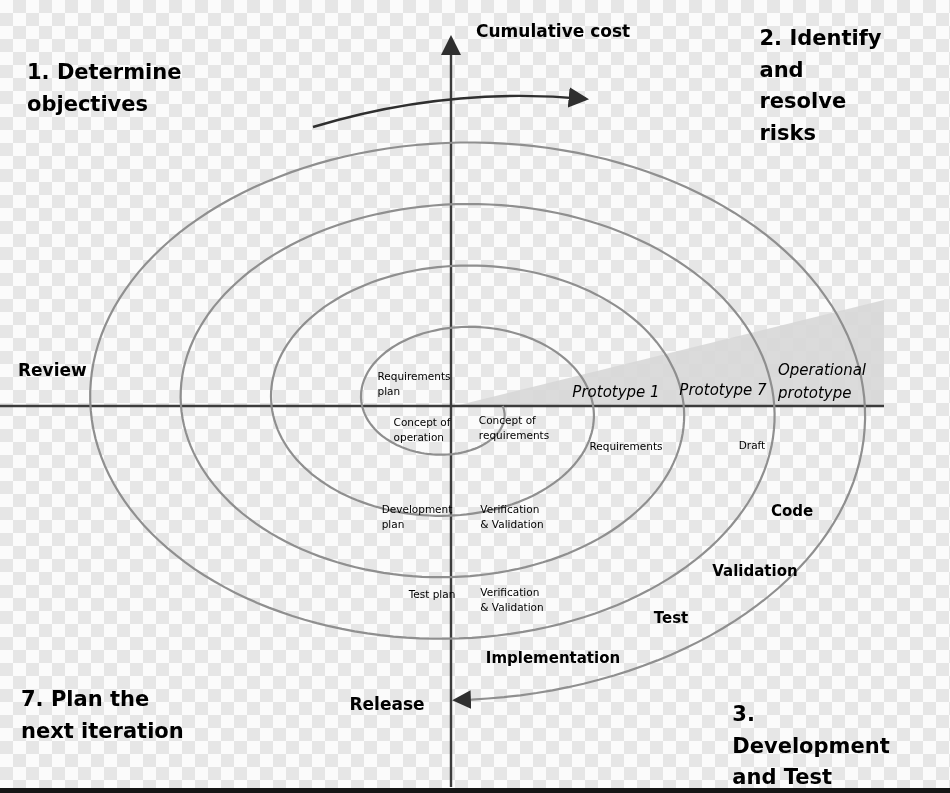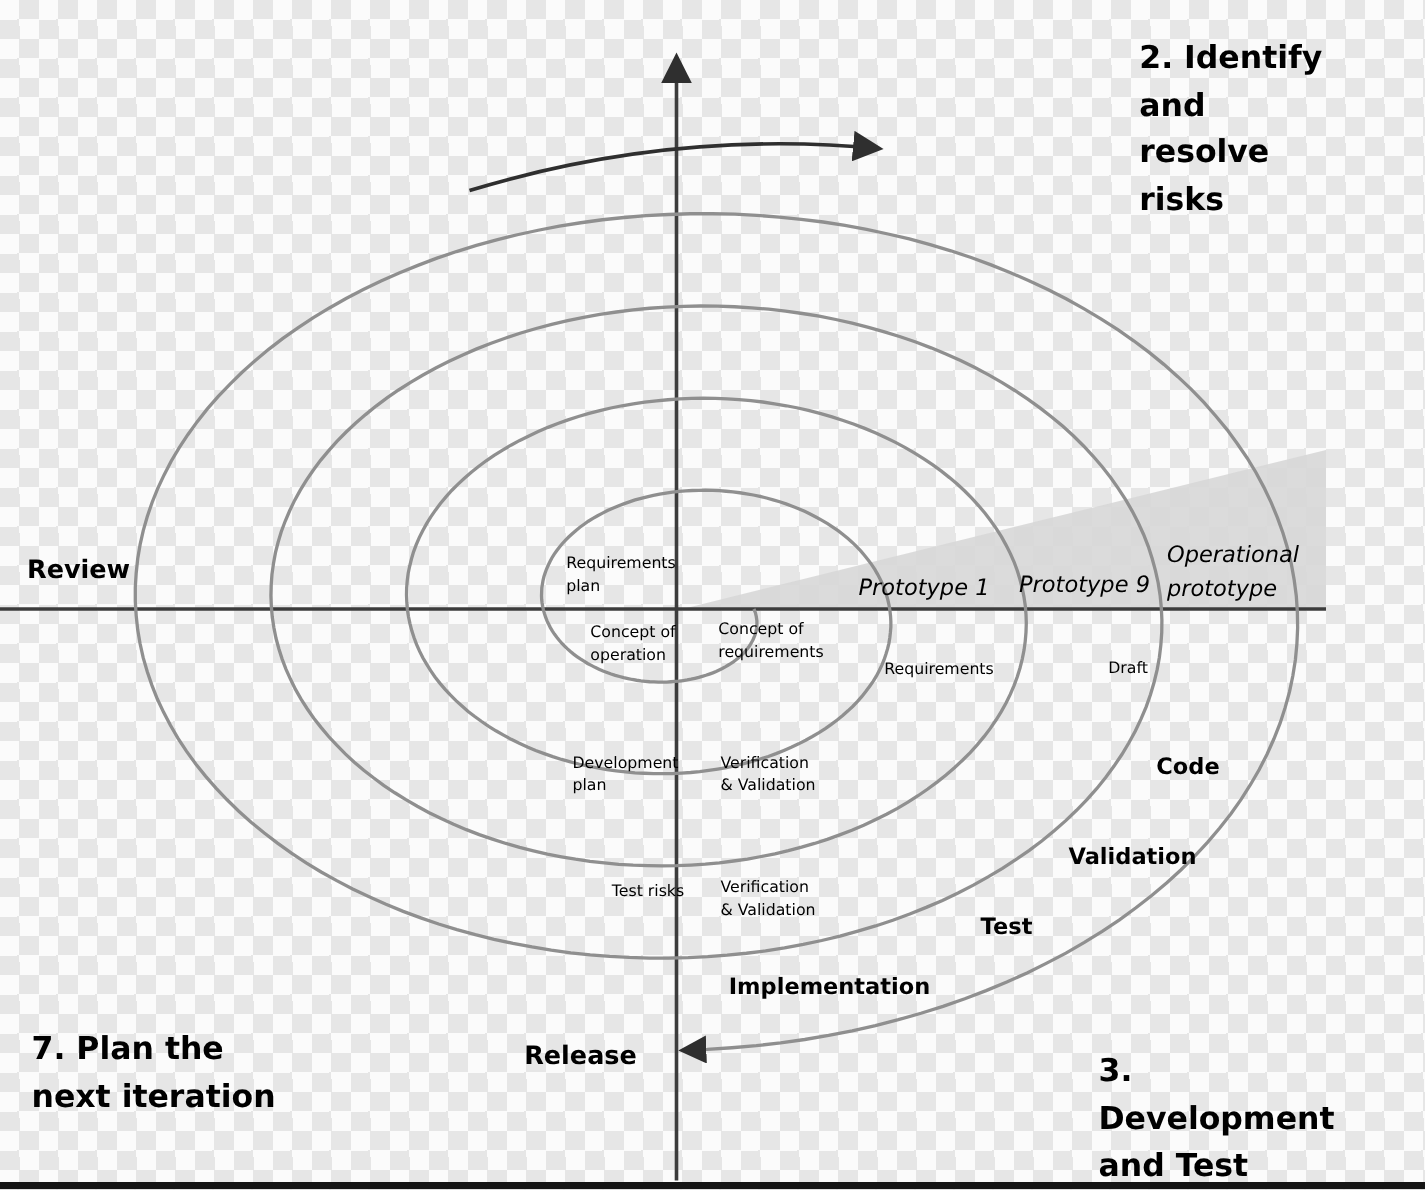--- a/index.html
+++ b/index.html
@@ -50,45 +50,48 @@
 
     <line class="axis" x1="0" y1="406" x2="884" y2="406"></line>
 
     <line class="axis" x1="451" y1="787" x2="451" y2="38" marker-end="url(#arrow)"></line>
 
     <path id="spiral-path" class="spiral" d="M502.6,406.0L503.1,407.2L503.6,408.5L503.9,409.8L504.2,411.1L504.4,412.5L504.6,413.9L504.6,415.2L504.6,416.6L504.5,418.0L504.3,419.4L504.0,420.9L503.6,422.3L503.2,423.7L502.6,425.1L502.0,426.6L501.2,428.0L500.4,429.4L499.5,430.8L498.5,432.2L497.4,433.5L496.2,434.9L494.9,436.2L493.5,437.5L492.0,438.8L490.5,440.0L488.9,441.2L487.1,442.4L485.3,443.5L483.5,444.6L481.5,445.7L479.5,446.7L477.4,447.7L475.2,448.6L472.9,449.4L470.6,450.2L468.2,450.9L465.8,451.6L463.3,452.2L460.7,452.8L458.1,453.3L455.5,453.7L452.8,454.1L450.0,454.3L447.3,454.5L444.5,454.7L441.7,454.7L438.8,454.7L436.0,454.6L433.1,454.5L430.2,454.2L427.3,453.9L424.4,453.5L421.5,453.0L418.7,452.4L415.8,451.8L413.0,451.0L410.2,450.2L407.4,449.3L404.7,448.3L402.0,447.3L399.3,446.1L396.7,444.9L394.2,443.6L391.7,442.3L389.3,440.8L386.9,439.3L384.6,437.7L382.4,436.1L380.3,434.4L378.3,432.6L376.4,430.7L374.5,428.8L372.8,426.8L371.2,424.8L369.6,422.7L368.2,420.6L366.9,418.4L365.8,416.2L364.7,413.9L363.8,411.6L363.0,409.2L362.3,406.8L361.8,404.4L361.4,402.0L361.1,399.5L361.0,397.1L361.1,394.6L361.2,392.0L361.6,389.5L362.0,387.0L362.6,384.5L363.4,382.0L364.3,379.5L365.4,377.0L366.6,374.5L367.9,372.0L369.4,369.6L371.1,367.2L372.9,364.8L374.8,362.5L376.9,360.2L379.1,358.0L381.5,355.8L384.0,353.6L386.6,351.5L389.4,349.5L392.2,347.5L395.3,345.6L398.4,343.8L401.7,342.1L405.0,340.4L408.5,338.8L412.1,337.3L415.8,335.9L419.6,334.6L423.4,333.3L427.4,332.2L431.4,331.2L435.6,330.3L439.8,329.4L444.0,328.7L448.3,328.1L452.7,327.6L457.1,327.3L461.5,327.0L466.0,326.9L470.5,326.8L475.0,326.9L479.6,327.1L484.1,327.5L488.6,327.9L493.2,328.5L497.7,329.2L502.2,330.0L506.6,330.9L511.0,332.0L515.4,333.2L519.8,334.5L524.0,335.9L528.2,337.5L532.4,339.1L536.4,340.9L540.4,342.8L544.2,344.8L548.0,346.9L551.7,349.1L555.2,351.4L558.7,353.8L562.0,356.3L565.1,358.9L568.2,361.6L571.1,364.4L573.8,367.3L576.4,370.3L578.8,373.3L581.1,376.4L583.2,379.6L585.1,382.9L586.8,386.2L588.4,389.5L589.8,393.0L590.9,396.4L591.9,399.9L592.7,403.5L593.3,407.1L593.7,410.7L593.9,414.3L593.9,417.9L593.6,421.6L593.2,425.2L592.6,428.9L591.7,432.6L590.6,436.2L589.4,439.8L587.9,443.4L586.2,447.0L584.3,450.6L582.2,454.1L579.8,457.5L577.3,460.9L574.6,464.3L571.7,467.6L568.6,470.8L565.3,473.9L561.8,477.0L558.1,480.0L554.2,482.9L550.2,485.7L546.0,488.4L541.6,491.0L537.1,493.5L532.4,495.9L527.5,498.2L522.6,500.3L517.4,502.4L512.2,504.3L506.8,506.0L501.3,507.6L495.8,509.1L490.1,510.5L484.3,511.7L478.4,512.7L472.5,513.6L466.5,514.4L460.4,515.0L454.3,515.4L448.1,515.7L441.9,515.8L435.7,515.8L429.5,515.5L423.3,515.2L417.0,514.6L410.8,513.9L404.6,513.1L398.5,512.0L392.4,510.8L386.3,509.5L380.3,507.9L374.4,506.3L368.5,504.4L362.8,502.4L357.1,500.3L351.6,498.0L346.2,495.5L340.8,492.9L335.7,490.1L330.6,487.2L325.8,484.2L321.1,481.0L316.5,477.7L312.1,474.3L308.0,470.7L304.0,467.1L300.2,463.3L296.6,459.4L293.2,455.4L290.0,451.3L287.1,447.1L284.4,442.8L281.9,438.5L279.7,434.1L277.7,429.6L276.0,425.0L274.5,420.4L273.3,415.7L272.3,411.0L271.6,406.3L271.2,401.5L271.0,396.7L271.1,391.9L271.5,387.1L272.1,382.3L273.1,377.5L274.3,372.7L275.7,367.9L277.5,363.1L279.5,358.4L281.8,353.8L284.4,349.1L287.2,344.6L290.3,340.1L293.6,335.7L297.3,331.3L301.1,327.0L305.2,322.9L309.6,318.8L314.2,314.8L319.0,311.0L324.1,307.2L329.4,303.6L334.8,300.2L340.6,296.8L346.5,293.6L352.6,290.6L358.8,287.7L365.3,284.9L371.9,282.3L378.7,279.9L385.6,277.7L392.7,275.6L399.9,273.7L407.2,272.0L414.7,270.5L422.2,269.2L429.8,268.1L437.6,267.2L445.3,266.5L453.2,265.9L461.0,265.6L468.9,265.5L476.9,265.6L484.8,265.9L492.7,266.4L500.6,267.1L508.5,268.0L516.4,269.2L524.2,270.5L532.0,272.0L539.6,273.8L547.2,275.8L554.7,277.9L562.1,280.3L569.4,282.8L576.5,285.6L583.5,288.5L590.3,291.6L597.0,294.9L603.5,298.4L609.8,302.1L615.9,305.9L621.9,309.9L627.6,314.1L633.0,318.4L638.3,322.9L643.3,327.5L648.0,332.3L652.5,337.2L656.7,342.2L660.6,347.3L664.3,352.6L667.7,357.9L670.7,363.4L673.5,368.9L676.0,374.5L678.1,380.2L679.9,386.0L681.4,391.8L682.6,397.7L683.5,403.6L684.0,409.5L684.2,415.5L684.0,421.4L683.5,427.4L682.7,433.4L681.5,439.4L680.0,445.3L678.2,451.2L676.0,457.1L673.5,462.9L670.7,468.7L667.5,474.4L664.0,480.0L660.2,485.6L656.0,491.1L651.6,496.4L646.8,501.7L641.7,506.8L636.3,511.8L630.7,516.7L624.7,521.4L618.5,526.0L612.0,530.5L605.3,534.8L598.3,538.9L591.0,542.8L583.5,546.5L575.8,550.1L567.9,553.5L559.8,556.6L551.5,559.6L543.0,562.3L534.4,564.8L525.6,567.1L516.6,569.2L507.5,571.0L498.3,572.7L489.0,574.0L479.6,575.2L470.2,576.1L460.6,576.7L451.0,577.1L441.4,577.2L431.8,577.1L422.1,576.8L412.5,576.2L402.9,575.3L393.3,574.2L383.7,572.8L374.3,571.2L364.9,569.4L355.6,567.2L346.4,564.9L337.3,562.3L328.3,559.4L319.5,556.4L310.9,553.1L302.4,549.5L294.1,545.7L286.1,541.8L278.2,537.5L270.6,533.1L263.2,528.5L256.0,523.7L249.2,518.7L242.5,513.5L236.2,508.1L230.2,502.6L224.5,496.8L219.1,491.0L214.0,484.9L209.2,478.8L204.8,472.5L200.7,466.1L197.0,459.6L193.7,452.9L190.7,446.2L188.1,439.4L185.9,432.5L184.0,425.5L182.6,418.5L181.5,411.4L180.9,404.3L180.6,397.2L180.8,390.1L181.3,382.9L182.3,375.8L183.6,368.6L185.4,361.5L187.5,354.5L190.1,347.5L193.1,340.5L196.4,333.6L200.2,326.8L204.3,320.1L208.8,313.5L213.7,306.9L219.0,300.6L224.6,294.3L230.6,288.2L237.0,282.2L243.7,276.4L250.7,270.7L258.0,265.3L265.7,260.0L273.7,254.9L282.0,250.0L290.5,245.3L299.4,240.8L308.5,236.6L317.8,232.6L327.4,228.8L337.2,225.3L347.2,222.0L357.4,219.0L367.8,216.3L378.4,213.8L389.1,211.6L399.9,209.6L410.9,208.0L422.0,206.6L433.1,205.5L444.4,204.7L455.7,204.2L467.0,204.0L478.4,204.1L489.7,204.5L501.1,205.2L512.4,206.1L523.7,207.4L534.9,209.0L546.1,210.8L557.2,213.0L568.1,215.4L579.0,218.2L589.6,221.2L600.2,224.5L610.5,228.0L620.7,231.9L630.6,236.0L640.4,240.4L649.9,245.0L659.1,249.9L668.1,255.1L676.8,260.5L685.2,266.1L693.3,271.9L701.1,278.0L708.6,284.2L715.7,290.7L722.4,297.3L728.8,304.2L734.8,311.2L740.4,318.3L745.6,325.7L750.4,333.1L754.8,340.7L758.8,348.5L762.4,356.3L765.5,364.2L768.1,372.3L770.3,380.4L772.1,388.5L773.4,396.8L774.2,405.0L774.6,413.3L774.5,421.6L773.9,429.9L772.9,438.3L771.4,446.6L769.4,454.8L767.0,463.0L764.1,471.2L760.7,479.3L756.9,487.3L752.6,495.2L747.9,503.0L742.7,510.7L737.1,518.3L731.1,525.8L724.6,533.1L717.7,540.2L710.5,547.1L702.8,553.9L694.7,560.5L686.2,566.9L677.4,573.0L668.3,578.9L658.7,584.6L648.9,590.1L638.7,595.3L628.3,600.3L617.5,604.9L606.5,609.3L595.2,613.5L583.7,617.3L571.9,620.8L560.0,624.1L547.8,627.0L535.5,629.6L523.0,631.9L510.4,633.9L497.6,635.5L484.8,636.8L471.8,637.8L458.8,638.4L445.8,638.7L432.7,638.7L419.6,638.3L406.5,637.6L393.5,636.6L380.5,635.2L367.5,633.4L354.7,631.3L342.0,628.9L329.3,626.2L316.9,623.1L304.6,619.7L292.4,616.0L280.5,611.9L268.8,607.6L257.3,602.9L246.1,597.9L235.1,592.7L224.5,587.1L214.1,581.3L204.1,575.2L194.3,568.8L185.0,562.1L176.0,555.2L167.4,548.1L159.2,540.8L151.4,533.2L144.0,525.4L137.0,517.4L130.5,509.3L124.4,500.9L118.8,492.4L113.7,483.7L109.1,474.9L104.9,466.0L101.3,456.9L98.2,447.8L95.5,438.6L93.4,429.2L91.8,419.9L90.8,410.4L90.2,401.0L90.2,391.5L90.8,382.0L91.8,372.5L93.4,363.1L95.5,353.7L98.2,344.3L101.4,335.0L105.1,325.7L109.4,316.6L114.1,307.5L119.4,298.6L125.2,289.8L131.5,281.1L138.2,272.6L145.5,264.3L153.2,256.2L161.4,248.2L170.0,240.5L179.1,232.9L188.6,225.6L198.6,218.6L208.9,211.8L219.6,205.3L230.7,199.0L242.2,193.0L254.0,187.3L266.1,182.0L278.6,176.9L291.3,172.1L304.3,167.7L317.6,163.6L331.1,159.9L344.9,156.5L358.8,153.5L372.9,150.8L387.2,148.5L401.6,146.5L416.1,145.0L430.7,143.8L445.5,143.0L460.2,142.5L475.0,142.5L489.8,142.8L504.6,143.6L519.4,144.7L534.1,146.2L548.8,148.0L563.3,150.3L577.7,152.9L592.0,156.0L606.2,159.3L620.1,163.1L633.9,167.2L647.4,171.7L660.7,176.6L673.7,181.8L686.4,187.3L698.9,193.2L711.0,199.3L722.8,205.9L734.2,212.7L745.2,219.8L755.8,227.2L766.1,234.9L775.9,242.9L785.2,251.1L794.2,259.6L802.6,268.3L810.5,277.3L818.0,286.4L824.9,295.8L831.4,305.3L837.3,315.0L842.6,324.9L847.4,334.9L851.6,345.1L855.3,355.3L858.4,365.7L860.9,376.1L862.8,386.7L864.2,397.3L864.9,407.9L865.1,418.5L864.6,429.2L863.6,439.8L861.9,450.5L859.7,461.1L856.8,471.6L853.4,482.1L849.3,492.5L844.7,502.8L839.5,513.0L833.7,523.0L827.4,532.9L820.5,542.7L813.0,552.2L805.0,561.6L796.5,570.8L787.4,579.8L777.9,588.5L767.8,597.0L757.3,605.2L746.3,613.2L734.8,620.9L722.9,628.3L710.6,635.4L697.8,642.1L684.7,648.6L671.2,654.7L657.4,660.4L643.2,665.8L628.7,670.9L614.0,675.5L598.9,679.8L583.6,683.7L568.1,687.2L552.4,690.3L536.5,693.0L520.4,695.3L504.2,697.1L487.9,698.5L471.5,699.6L455.0,700.2" marker-end="url(#arrow)" stroke="#8f8f8f"></path>
 
     <path class="arrow-curve" d="M313,127 Q448,86 586,99" marker-end="url(#arrow)"></path>
   </svg>
 
+  <div class="lbl b tl" style="left:476px;top:19px">Cumulative cost</div>
+  <div class="lbl xl tl" style="left:27px;top:57px">1. Determine
+objectives</div>
   <div class="lbl xl" style="left:823px;top:86px">2. Identify and
 resolve risks</div>
   <div class="lbl xl" style="left:811px;top:746px">3. Development
 and Test</div>
   <div class="lbl xl tl" style="left:21px;top:684px">7. Plan the
 next iteration</div>
-  <div class="lbl b tl" style="left:18px;top:368px">Review</div>
+  <div class="lbl b tl" style="left:18px;top:358px">Review</div>
   <div class="lbl b" style="left:387px;top:705px">Release</div>
 
   <div class="lbl s" style="left:401px;top:384px">Requirements
 plan</div>
   <div class="lbl s" style="left:409px;top:430px">Concept of
 operation</div>
   <div class="lbl s" style="left:501px;top:428px">Concept of
 requirements</div>
   <div class="lbl s" style="left:404px;top:517px">Development
 plan</div>
   <div class="lbl s" style="left:499px;top:517px">Verification
 &amp; Validation</div>
-  <div class="lbl s" style="left:419px;top:595px">Test risks</div>
+  <div class="lbl s" style="left:419px;top:595px">Test plan</div>
   <div class="lbl s" style="left:499px;top:600px">Verification
 &amp; Validation</div>
 
   <div class="lbl m" style="left:616px;top:392px">Prototype 1</div>
-  <div class="lbl m" style="left:723px;top:390px">Prototype 9</div>
+  <div class="lbl m" style="left:723px;top:390px">Prototype 7</div>
   <div class="lbl m" style="left:822px;top:381px">Operational
 prototype</div>
 
   <div class="lbl s" style="left:613px;top:447px">Requirements</div>
   <div class="lbl s" style="left:739px;top:446px">Draft</div>
   <div class="lbl mb" style="left:792px;top:511px">Code</div>
   <div class="lbl mb" style="left:755px;top:571px">Validation</div>
   <div class="lbl mb" style="left:671px;top:618px">Test</div>
   <div class="lbl mb" style="left:553px;top:658px">Implementation</div>
 

